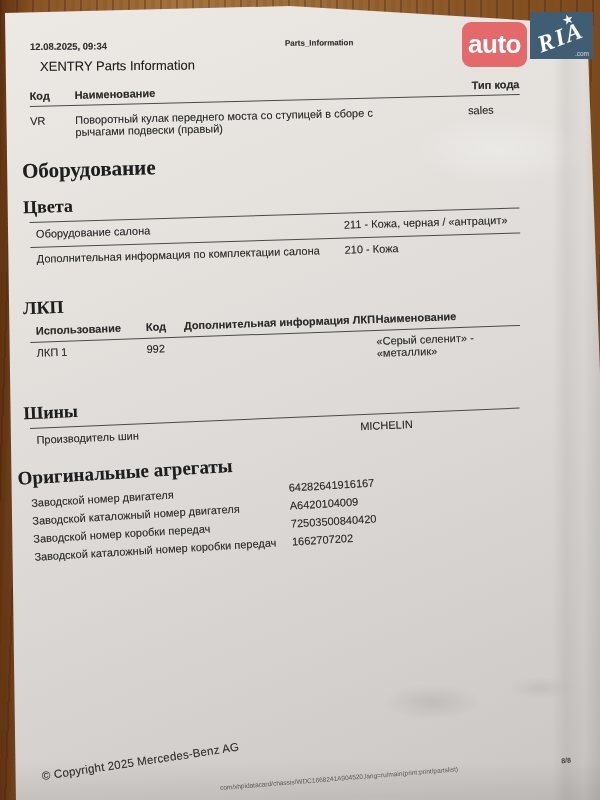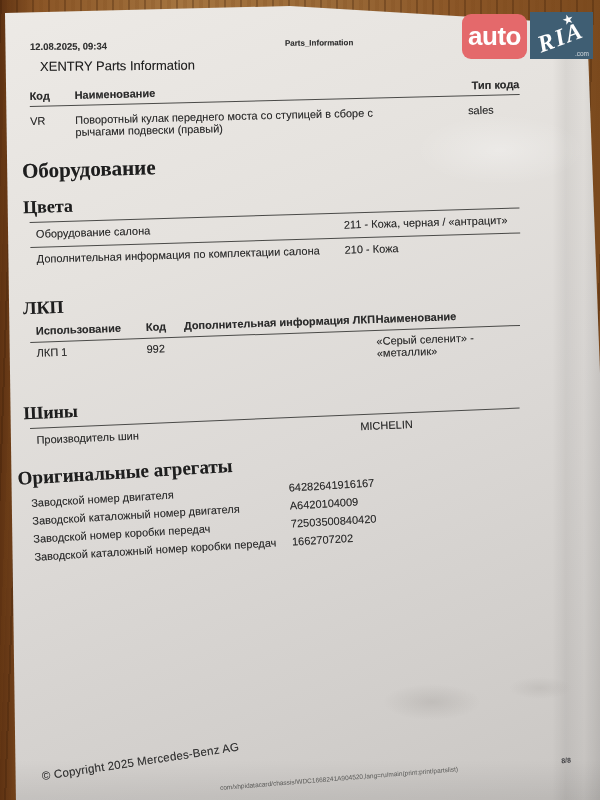--- a/index.html
+++ b/index.html
@@ -82,21 +82,21 @@
   }
   .urlline{
     position:absolute;left:220px;top:784px;width:352px;transform:rotate(-4.5deg);transform-origin:left center;
     display:flex;align-items:baseline;font-size:6.5px;color:#5d5d5b;white-space:nowrap;
   }
   .urlpage{margin-left:auto;font-size:7px;color:#47474a;font-weight:600;}
 
   
   .wm{position:absolute;top:12px;left:462px;display:flex;z-index:5;}
   .wm-auto{
-    width:65px;height:45px;margin-top:2px;border-radius:9px;
+    width:65px;height:45px;margin-top:10px;border-radius:9px;
     background:#e4696b;color:#fff;display:flex;align-items:center;justify-content:center;
     font-size:26px;font-weight:700;letter-spacing:-.5px;
   }
   .wm-ria{
     width:63px;height:47px;margin-left:3px;position:relative;
     background:#3f5e73;color:#fff;overflow:hidden;
   }
   .wm-ria-word{
     position:absolute;left:7px;top:12px;transform:rotate(-20deg);
     font-family:"Liberation Serif",serif;font-style:italic;font-weight:700;font-size:24px;letter-spacing:2px;

